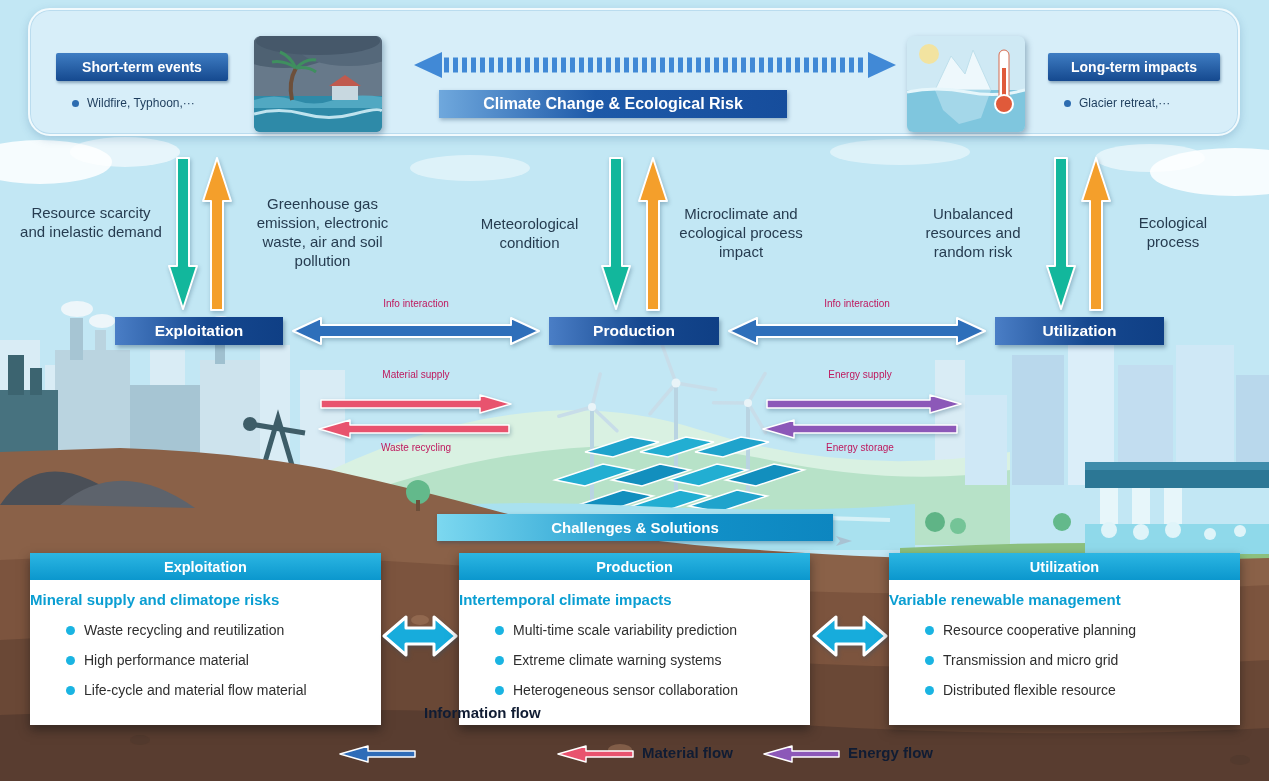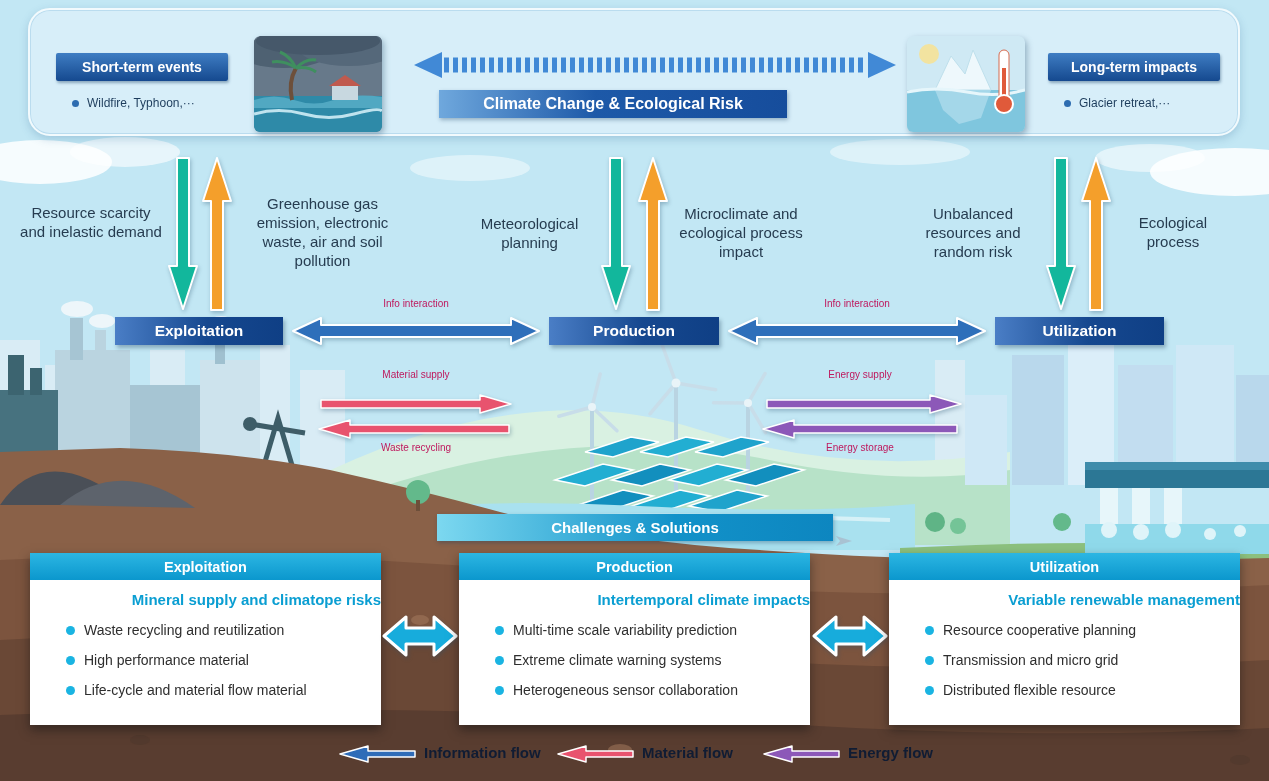--- a/index.html
+++ b/index.html
@@ -21,21 +21,21 @@
   .imp-text{font-size:15px;color:#263c50;text-align:center;line-height:19px}
   .stage-bar{background:linear-gradient(90deg,#4a7ec6,#16488f 55%,#0f3f85);color:#fff;font-weight:bold;
              font-size:15.5px;display:flex;align-items:center;justify-content:center;
              box-shadow:2px 3px 4px rgba(30,60,90,.35)}
   .flow-label{font-size:10px;color:#be185d;text-align:center}
   .shadowed{filter:drop-shadow(1px 2px 2px rgba(40,80,110,.35))}
   .img-shadow{filter:drop-shadow(2px 3px 3px rgba(40,80,110,.4))}
   .card{position:absolute;width:351px;height:172px;background:#fff;box-shadow:0 5px 10px rgba(20,20,20,.5)}
   .card-header{height:27px;background:linear-gradient(180deg,#2cb6e3,#0b97cd);color:#fff;font-weight:bold;
                font-size:14.5px;display:flex;align-items:center;justify-content:center}
-  .card-title{margin-top:11px;text-align:right;color:#0a9ed2;font-weight:bold;font-size:15px}
+  .card-title{margin-top:11px;text-align:left;color:#0a9ed2;font-weight:bold;font-size:15px}
   .card-item{display:flex;align-items:center;gap:9px;margin:14px 0 0 36px;font-size:14px;color:#2e2e2e}
   .cyan-dot{width:9px;height:9px;border-radius:50%;background:#1ab4e2;flex:none}
   .legend-label{font-size:15px;font-weight:bold;color:#101c33}
 </style>
 </head>
 <body>
 
 <div id="stage">
 
   <svg class="abs" style="left:0;top:0" width="1269" height="781" viewBox="0 0 1269 781">
@@ -250,21 +250,21 @@
   </svg>
   <svg class="abs shadowed" style="left:1046px;top:156px" width="30" height="156" viewBox="0 0 30 156">
     <polygon points="9,2 21,2 21,110 29,110 15,153 1,110 9,110" fill="#12b79c" stroke="#fff" stroke-width="2" stroke-linejoin="round"></polygon>
   </svg>
   <svg class="abs shadowed" style="left:1081px;top:156px" width="30" height="156" viewBox="0 0 30 156">
     <polygon points="9,154 9,45 1,45 15,2 29,45 21,45 21,154" fill="#f49f2b" stroke="#fff" stroke-width="2" stroke-linejoin="round"></polygon>
   </svg>
 
   <div class="abs imp-text" style="left:20px;top:203px;width:142px">Resource scarcity and inelastic demand</div>
   <div class="abs imp-text" style="left:240px;top:194px;width:165px">Greenhouse gas emission, electronic waste, air and soil pollution</div>
-  <div class="abs imp-text" style="left:462px;top:214px;width:135px">Meteorological planning</div>
+  <div class="abs imp-text" style="left:462px;top:214px;width:135px">Meteorological condition</div>
   <div class="abs imp-text" style="left:676px;top:204px;width:130px">Microclimate and ecological process impact</div>
   <div class="abs imp-text" style="left:908px;top:204px;width:130px">Unbalanced resources and random risk</div>
   <div class="abs imp-text" style="left:1118px;top:213px;width:110px">Ecological process</div>
 
   <div class="abs stage-bar" style="left:115px;top:317px;width:168px;height:28px">Exploitation</div>
   <div class="abs stage-bar" style="left:549px;top:317px;width:170px;height:28px">Production</div>
   <div class="abs stage-bar" style="left:995px;top:317px;width:169px;height:28px">Utilization</div>
 
   <div class="abs flow-label" style="left:341px;top:298px;width:150px">Info interaction</div>
   <svg class="abs shadowed" style="left:291px;top:314px" width="250" height="34" viewBox="0 0 250 34">
@@ -350,21 +350,21 @@
     </div>
     <div class="card-item">
       <span class="cyan-dot"></span>
       <span>Distributed flexible resource</span>
     </div>
   </div>
 
   <svg class="abs" style="left:338px;top:744px" width="78" height="20" viewBox="0 0 78 20">
     <polygon points="77,7 30,7 30,2 2,10 30,18 30,13 77,13" fill="#2f6cb8" stroke="#fff" stroke-width="1.5" stroke-linejoin="round"></polygon>
   </svg>
-  <div class="abs legend-label" style="left:424px;top:744px">Information flow</div>
+  <div class="abs legend-label" style="left:424px;top:704px">Information flow</div>
 
   <svg class="abs" style="left:556px;top:744px" width="78" height="20" viewBox="0 0 78 20">
     <polygon points="77,7 30,7 30,2 2,10 30,18 30,13 77,13" fill="#e8536e" stroke="#fff" stroke-width="1.5" stroke-linejoin="round"></polygon>
   </svg>
   <div class="abs legend-label" style="left:642px;top:744px">Material flow</div>
 
   <svg class="abs" style="left:762px;top:744px" width="78" height="20" viewBox="0 0 78 20">
     <polygon points="77,7 30,7 30,2 2,10 30,18 30,13 77,13" fill="#8c58b8" stroke="#fff" stroke-width="1.5" stroke-linejoin="round"></polygon>
   </svg>
   <div class="abs legend-label" style="left:848px;top:744px">Energy flow</div>

